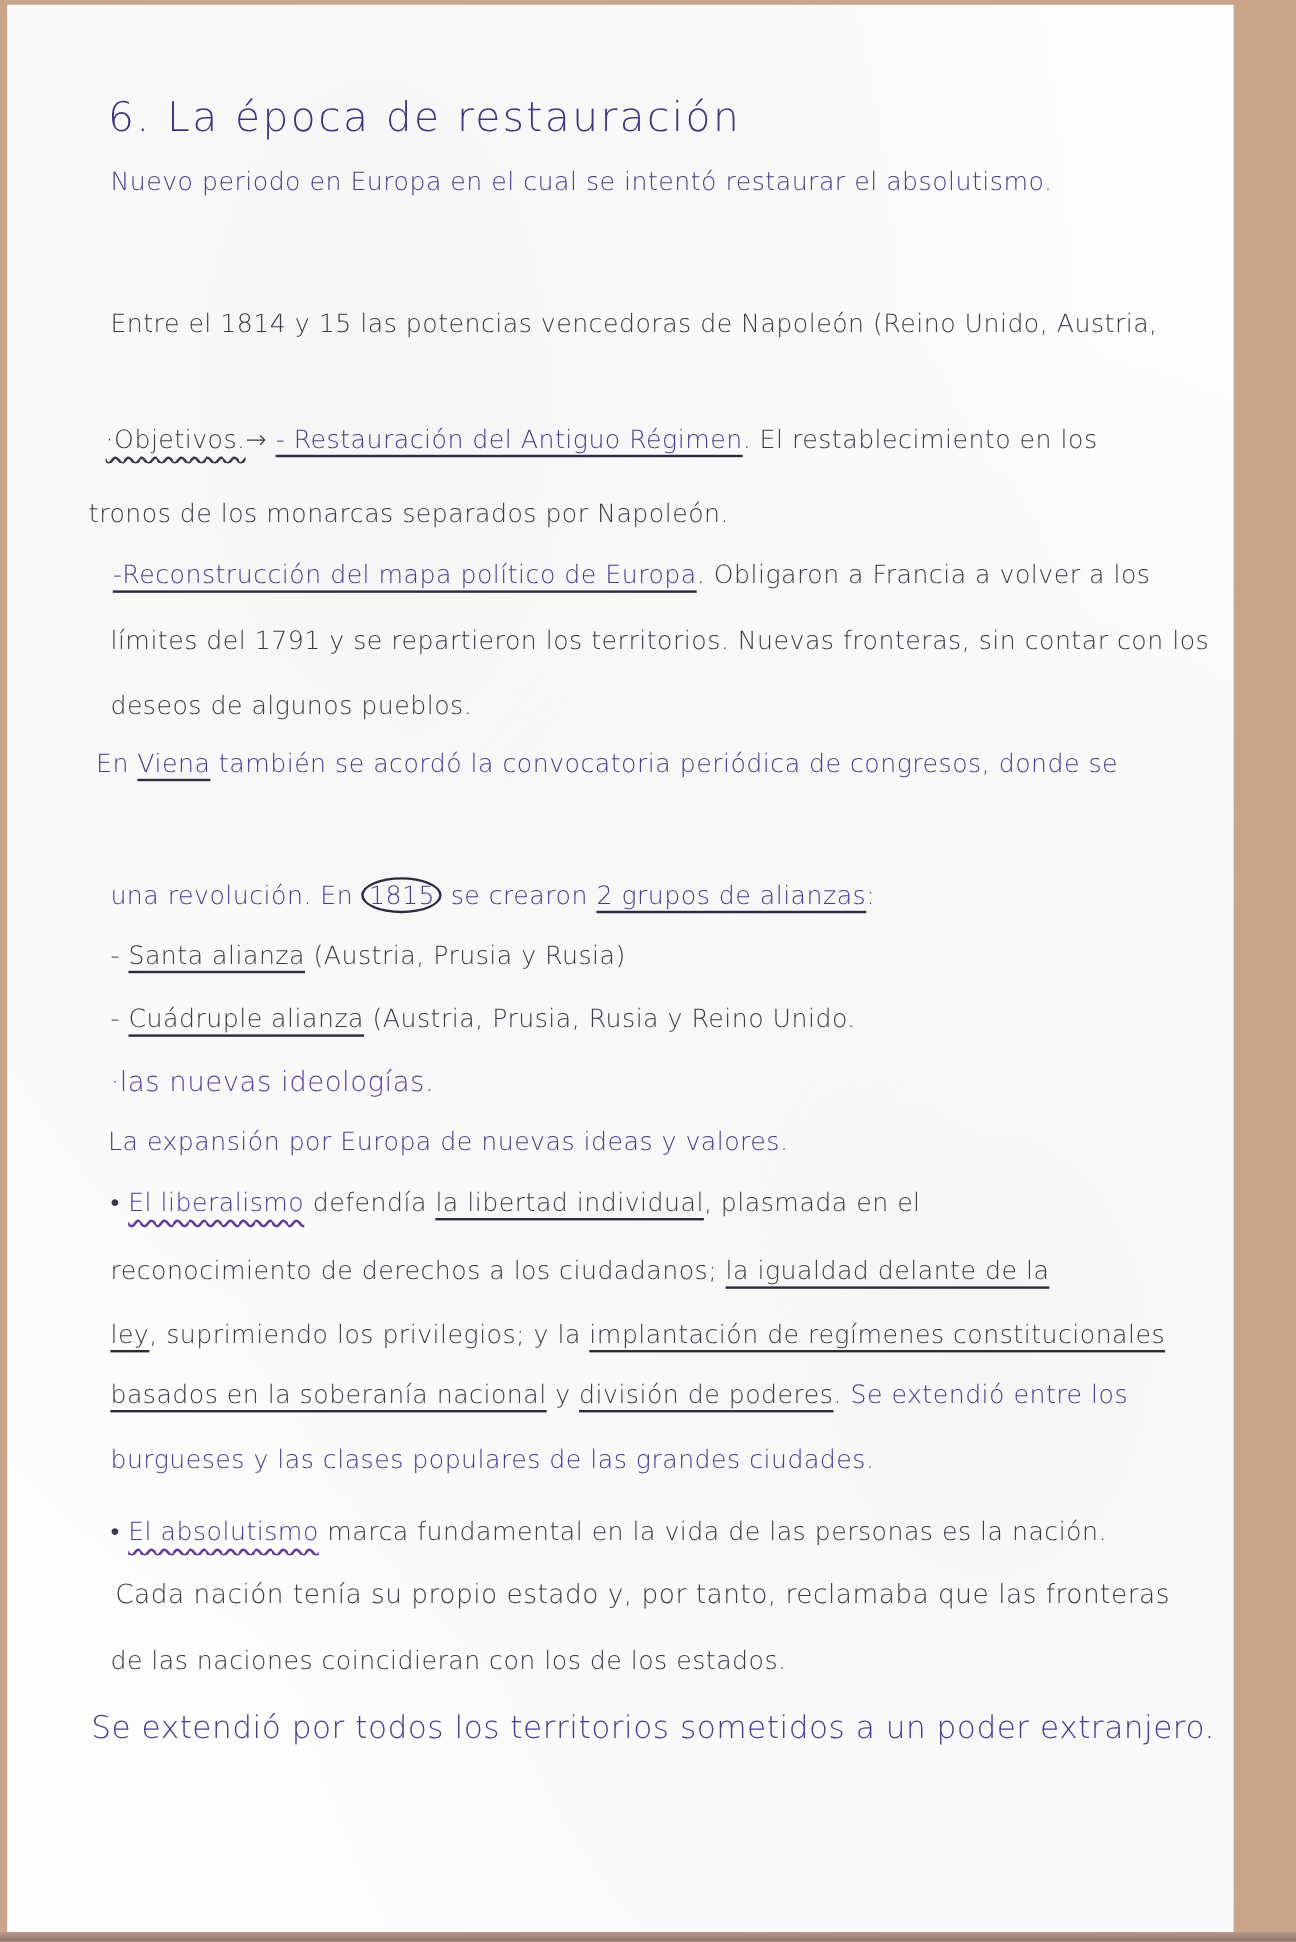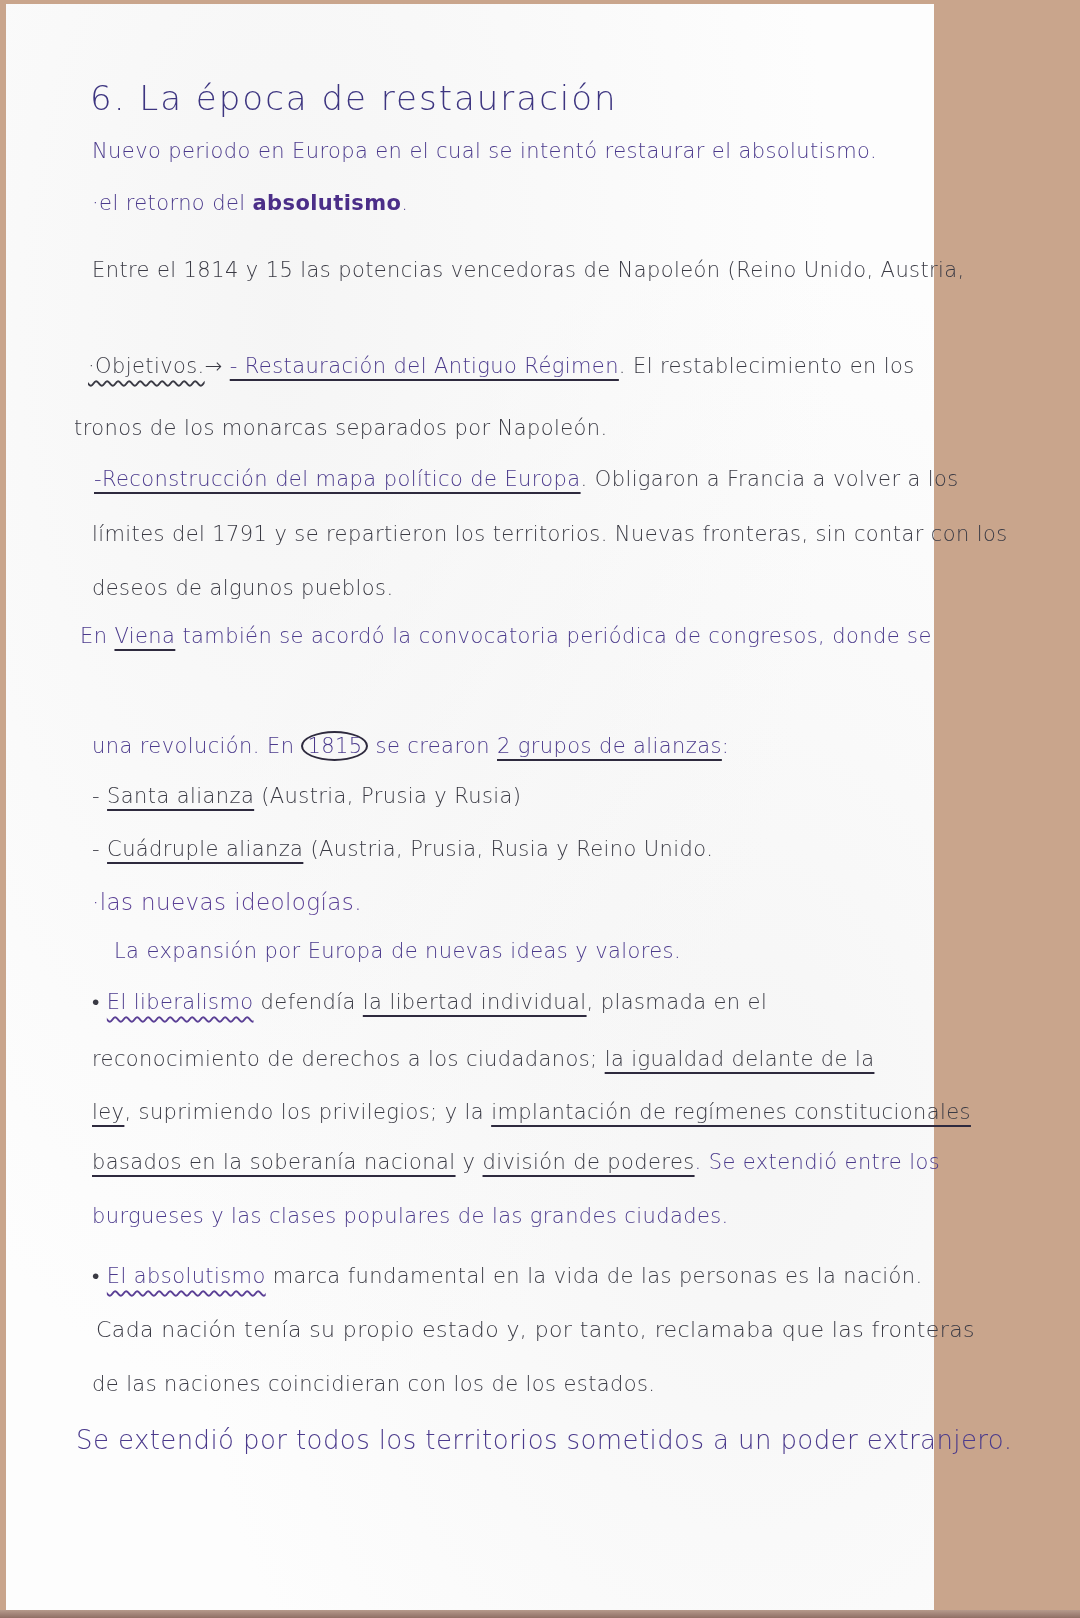--- a/index.html
+++ b/index.html
@@ -11,21 +11,21 @@
       height: 1618px;
       background: #c9a58c;
       position: relative;
       overflow: hidden;
       font-family: "DejaVu Sans", sans-serif;
     }
     .paper {
       position: absolute;
       left: 6px;
       top: 4px;
-      width: 928px;
+      width: 1022px;
       height: 1606px;
       background: #fdfdfd;
       background-image:
         radial-gradient(ellipse at 30% 20%, rgba(240,240,240,0.6) 0%, rgba(255,255,255,0) 60%),
         radial-gradient(ellipse at 80% 70%, rgba(238,238,238,0.5) 0%, rgba(255,255,255,0) 55%);
     }
     .bottom-edge {
       position: absolute;
       left: 0;
       bottom: 0;
@@ -73,23 +73,20 @@
     }
   </style>
 </head>
 <body>
 
 <div class="paper">
 
   <div class="line title" style="left:84px; top:74px;">6. La época de restauración</div>
 
   <div class="line body-text ink-purple" style="left:86px; top:135px;">Nuevo periodo en Europa en el cual se intentó restaurar el absolutismo.</div>
-  <div class="line body-text ink-purple" style="left:86px; top:187px;">
-    <span>·el retorno del </span><span class="bold-ink">absolutismo</span><span>.</span>
-  </div>
 
   <div class="line body-text ink-dark" style="left:86px; top:254px;">Entre el 1814 y 15 las potencias vencedoras de Napoleón (Reino Unido, Austria,</div>
 
   <div class="line body-text ink-dark" style="left:82px; top:350px;">
     <span class="wavy wavy-dark">·Objetivos.</span><span>→</span>
     <span class="u ink-purple">- Restauración del Antiguo Régimen</span><span>. El restablecimiento en los</span>
   </div>
   <div class="line body-text ink-dark" style="left:68px; top:412px;">tronos de los monarcas separados por Napoleón.</div>
 
   <div class="line body-text ink-dark" style="left:88px; top:463px;">
@@ -106,21 +103,21 @@
   </div>
 
   <div class="line body-text ink-dark" style="left:86px; top:780px;">
     <span>- </span><span class="u">Santa alianza</span><span> (Austria, Prusia y Rusia)</span>
   </div>
   <div class="line body-text ink-dark" style="left:86px; top:833px;">
     <span>- </span><span class="u">Cuádruple alianza</span><span> (Austria, Prusia, Rusia y Reino Unido.</span>
   </div>
 
   <div class="line body-text ink-violet" style="left:86px; top:885px; font-size:23px;">·las nuevas ideologías.</div>
-  <div class="line body-text ink-purple" style="left:84px; top:935px;margin-left:24px;">La expansión por Europa de nuevas ideas y valores.</div>
+  <div class="line body-text ink-purple" style="left:84px; top:935px;">La expansión por Europa de nuevas ideas y valores.</div>
 
   <div class="line body-text ink-dark" style="left:86px; top:986px;">
     <span>• </span><span class="wavy wavy-purple ink-purple">El liberalismo</span><span> defendía </span><span class="u">la libertad individual</span><span>, plasmada en el</span>
   </div>
   <div class="line body-text ink-dark" style="left:86px; top:1043px;">
     <span>reconocimiento de derechos a los ciudadanos; </span><span class="u">la igualdad delante de la</span>
   </div>
   <div class="line body-text ink-dark" style="left:86px; top:1096px;">
     <span class="u">ley</span><span>, suprimiendo los privilegios; y la </span><span class="u">implantación de regímenes constitucionales</span>
   </div>

